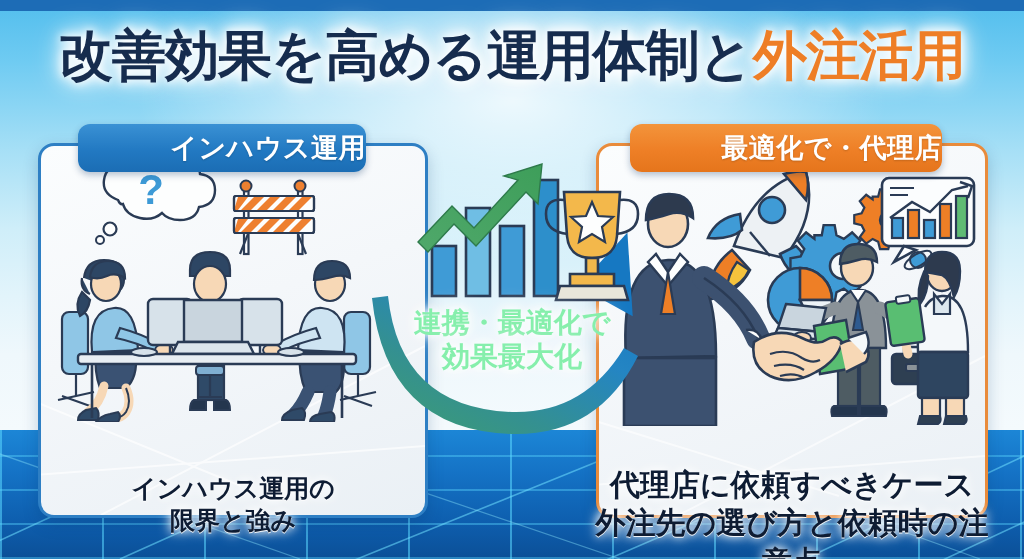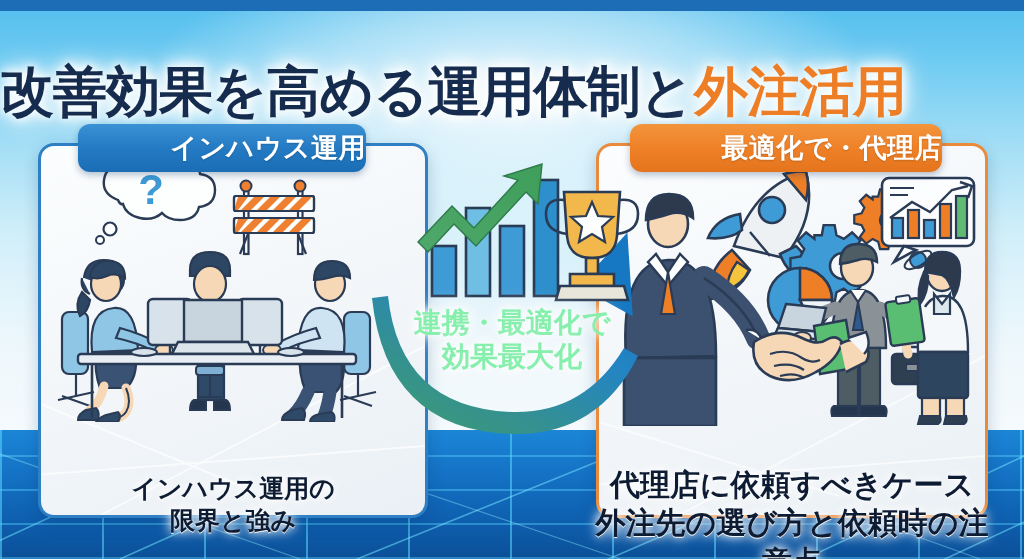--- a/index.html
+++ b/index.html
@@ -43,21 +43,21 @@
   }
   .bg-bottom-diag {
     position: absolute; left: 0; top: 430px; width: 1024px; height: 129px;
     overflow: hidden;
   }
   .bg-bottom-diag svg { display: block; }
 
   
   .title-wrap {
     position: absolute; left: 0; top: 27px; width: 1024px;
-    white-space: nowrap; margin-top: 36px;
+    text-align: center; white-space: nowrap;
   }
   .title-text {
     display: inline-block;
     font-size: 54px; font-weight: 700; letter-spacing: -1px;
     line-height: 1.05;
     text-shadow:
       0 0 14px #ffffff, 0 0 22px #ffffff, 0 0 30px rgba(255,255,255,0.95),
       0 0 8px #ffffff;
   }
   .title-main { color: #162C4E; }

